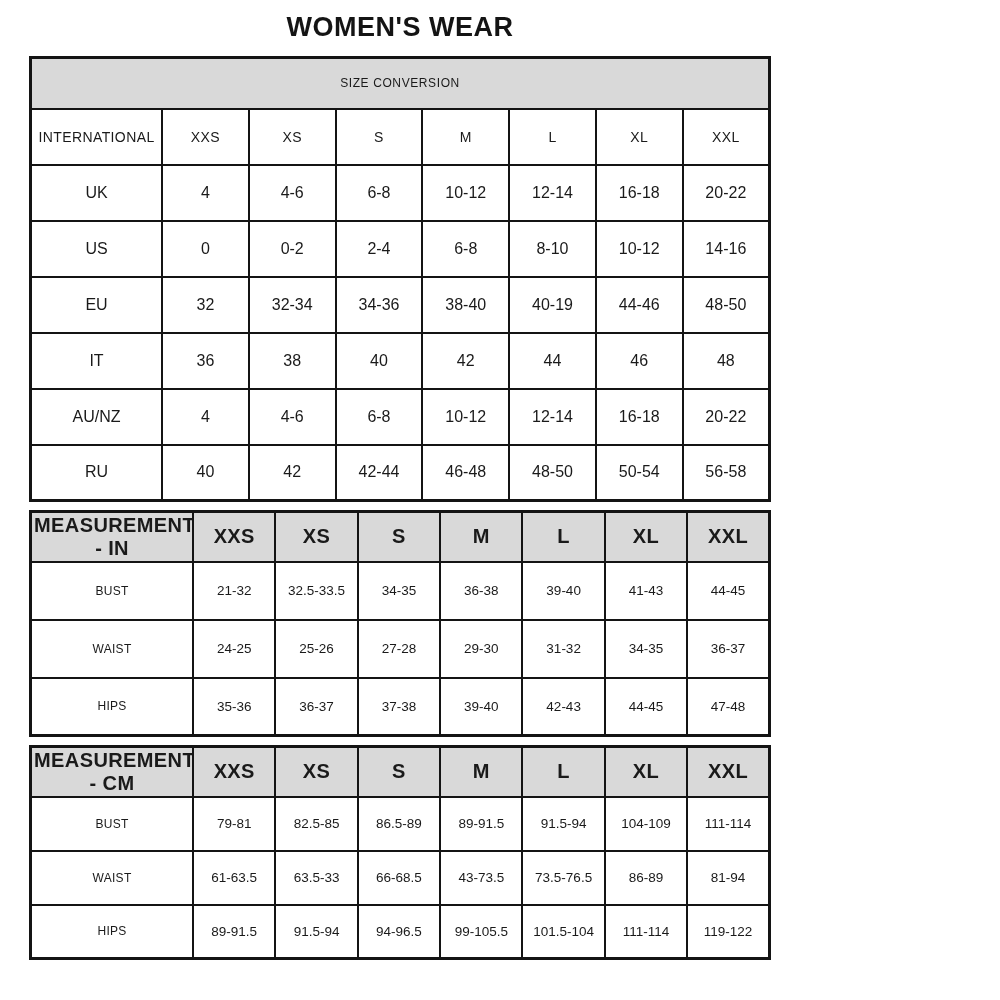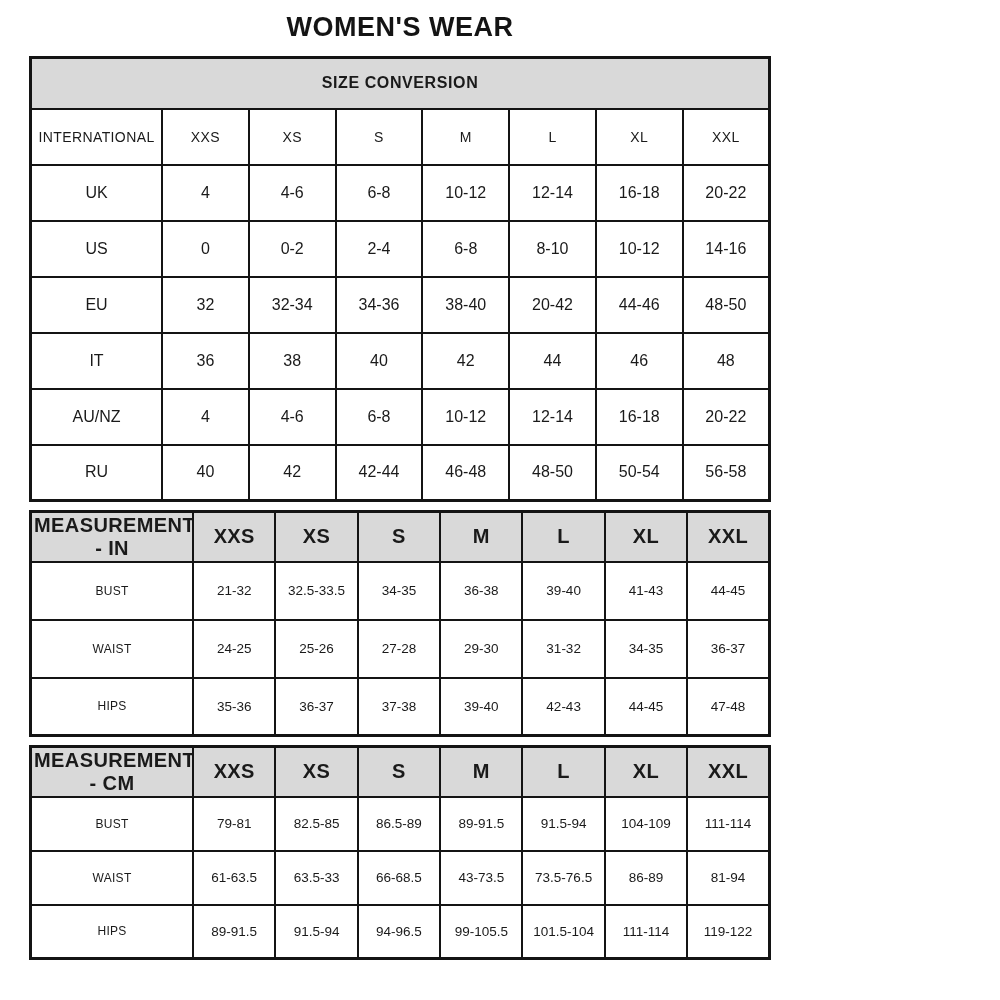--- a/index.html
+++ b/index.html
@@ -36,22 +36,22 @@
     padding: 0 2px;
     color: #1a1a1a;
     overflow: hidden;
   }
   .gray { background: #d9d9d9; }
   .tbl-gap { height: 8px; }
 
   
   .conv .banner td {
     height: 51px;
-    font-size: 16px;
-    font-weight: 700;
+    font-size: 12px;
+    font-weight: 400;
     letter-spacing: 0.6px;
   }
   .conv .cols td { height: 56px; font-size: 14px; letter-spacing: 0.4px; }
   .conv .data td { height: 56px; font-size: 16px; }
 
   
   .meas .cols td {
     height: 50px;
     font-size: 20px;
     font-weight: 700;
@@ -112,21 +112,21 @@
       <td>8-10</td>
       <td>10-12</td>
       <td>14-16</td>
     </tr>
     <tr class="data">
       <td class="rlabel">EU</td>
       <td>32</td>
       <td>32-34</td>
       <td>34-36</td>
       <td>38-40</td>
-      <td>20-42</td>
+      <td>40-19</td>
       <td>44-46</td>
       <td>48-50</td>
     </tr>
     <tr class="data">
       <td class="rlabel">IT</td>
       <td>36</td>
       <td>38</td>
       <td>40</td>
       <td>42</td>
       <td>44</td>

